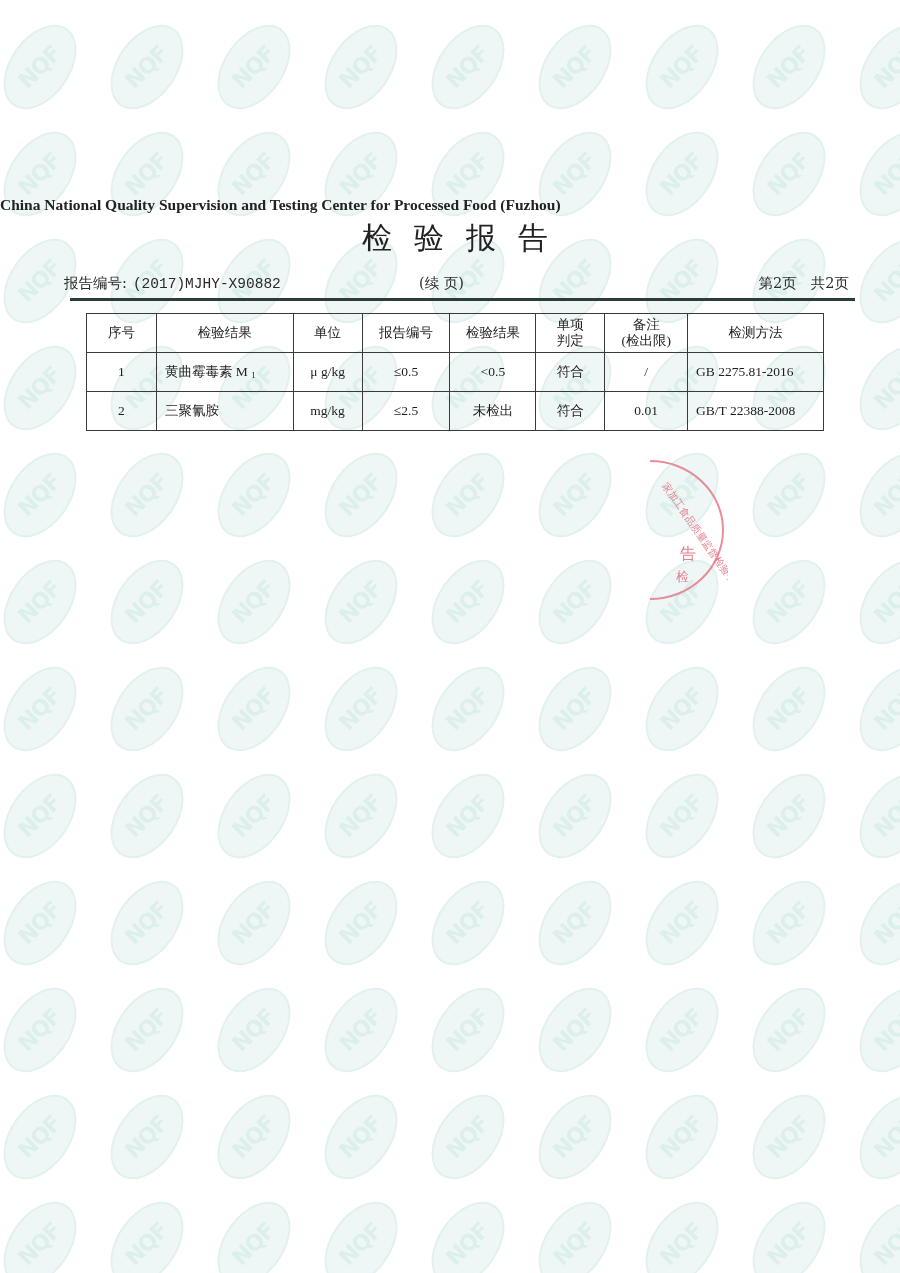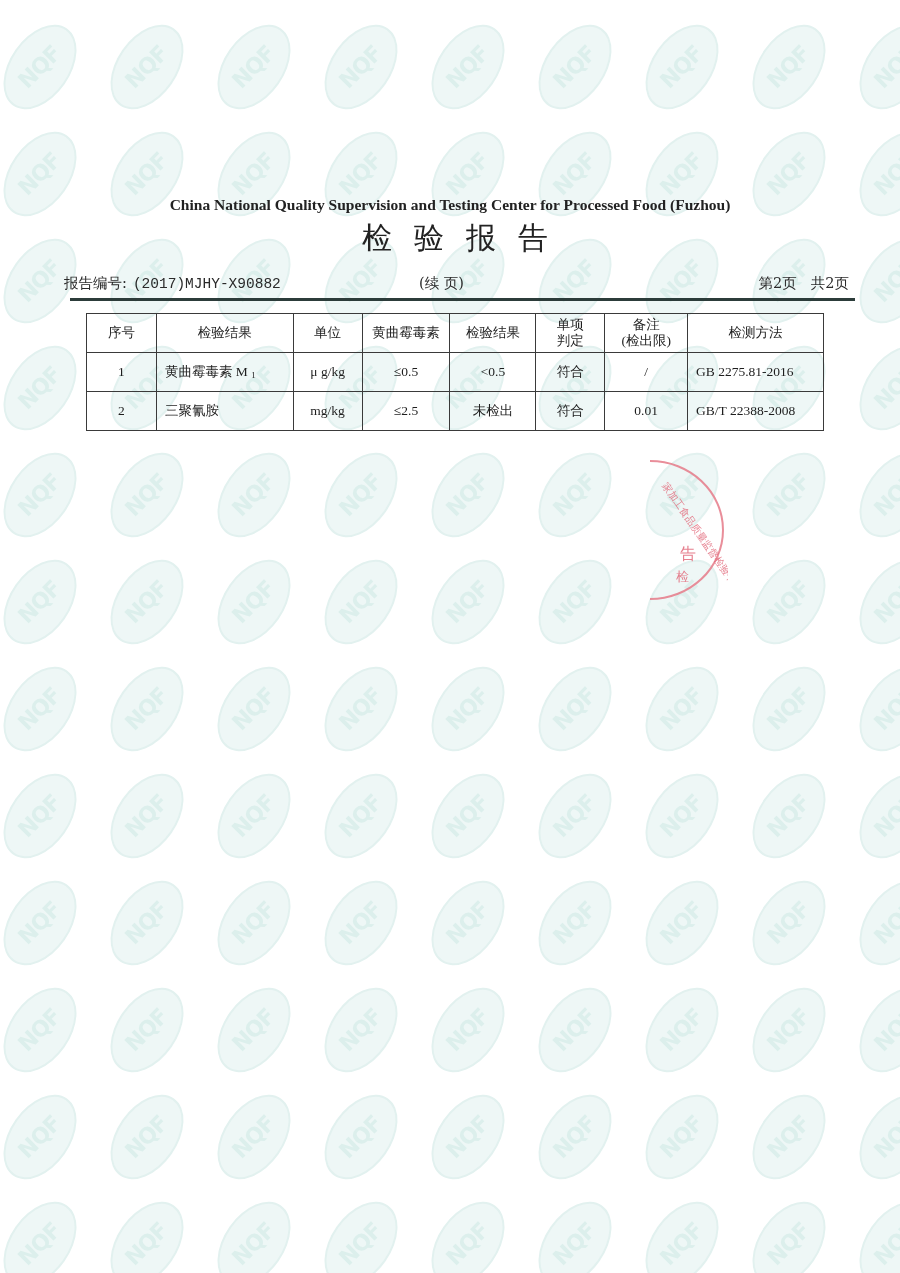--- a/index.html
+++ b/index.html
@@ -57,21 +57,20 @@
     text-align: center;
     font-family: "DejaVu Serif", serif;
     font-size: 30px;
     letter-spacing: 1px;
     color: #222;
   }
   .title-en {
     position: absolute;
     left: 0; width: 900px;
     top: 196px;
-    text-align: center;
     font-family: "Liberation Serif", serif;
     font-weight: bold;
     font-size: 15.5px;
     color: #222;
   }
   .report-cn {
     position: absolute;
     left: 0; width: 900px;
     top: 218px;
     text-align: center;
@@ -559,21 +558,21 @@
       <col style="width:86px">
       <col style="width:69px">
       <col style="width:83px">
       <col style="width:136px">
     </colgroup>
     <thead>
       <tr>
         <th>序号</th>
         <th>检验结果</th>
         <th>单位</th>
-        <th>黄曲霉毒素</th>
+        <th>报告编号</th>
         <th>检验结果</th>
         <th>
           <div>单项</div>
           <div>判定</div>
         </th>
         <th>
           <div>备注</div>
           <div>(检出限)</div>
         </th>
         <th>检测方法</th>

